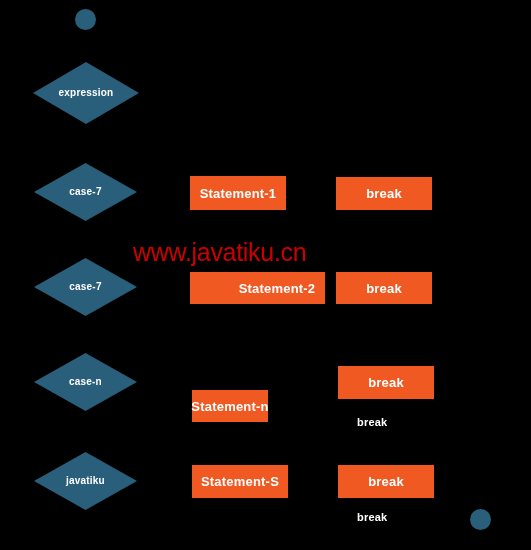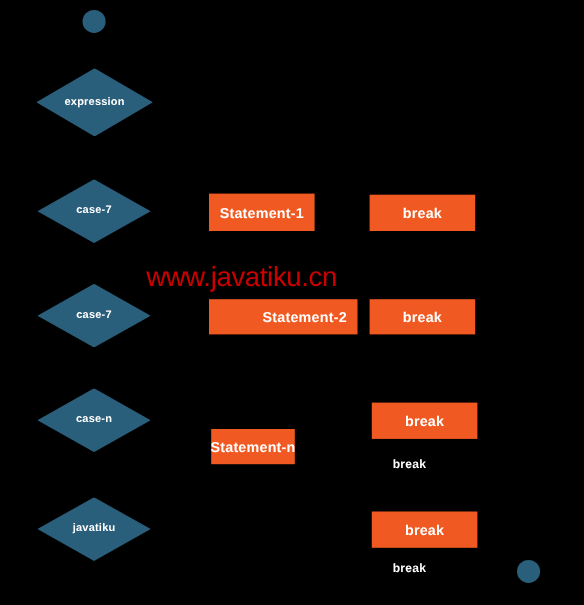--- a/index.html
+++ b/index.html
@@ -148,20 +148,23 @@
   </div>
   <div class="process" id="brk-n">
     <span class="shape-label">break</span>
   </div>
 
   <div class="edge-label" id="edge-label-break-n">break</div>
 
   <div class="diamond" id="node-default">
     <span class="shape-label">javatiku</span>
   </div>
+  <div class="process" id="stmt-s">
+    <span class="shape-label">Statement-S</span>
+  </div>
   <div class="process" id="brk-s">
     <span class="shape-label">break</span>
   </div>
 
   <div class="edge-label" id="edge-label-break-s">break</div>
 
   <div class="terminator" id="end-node"></div>
 
   <div id="watermark">www.javatiku.cn</div>
 

